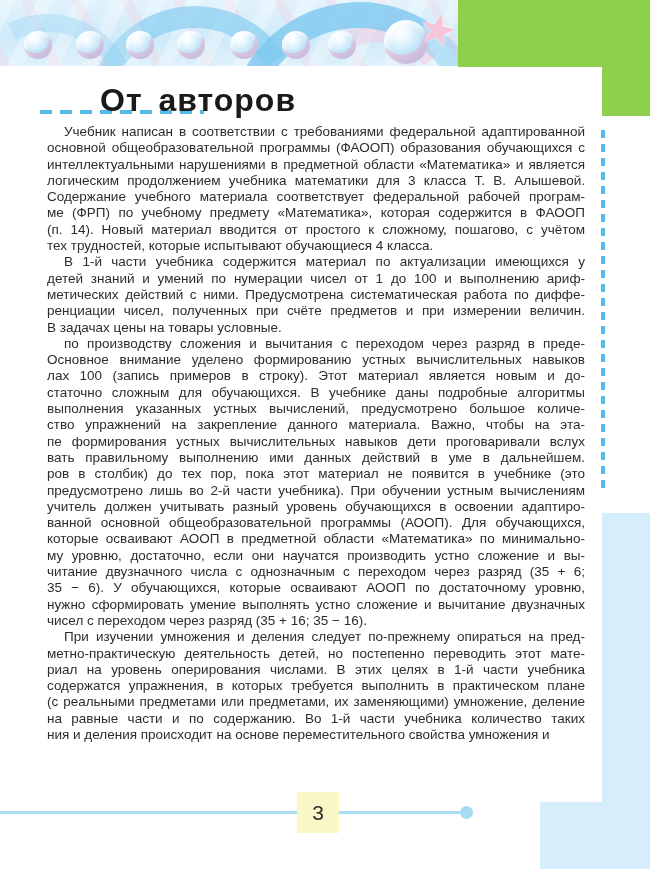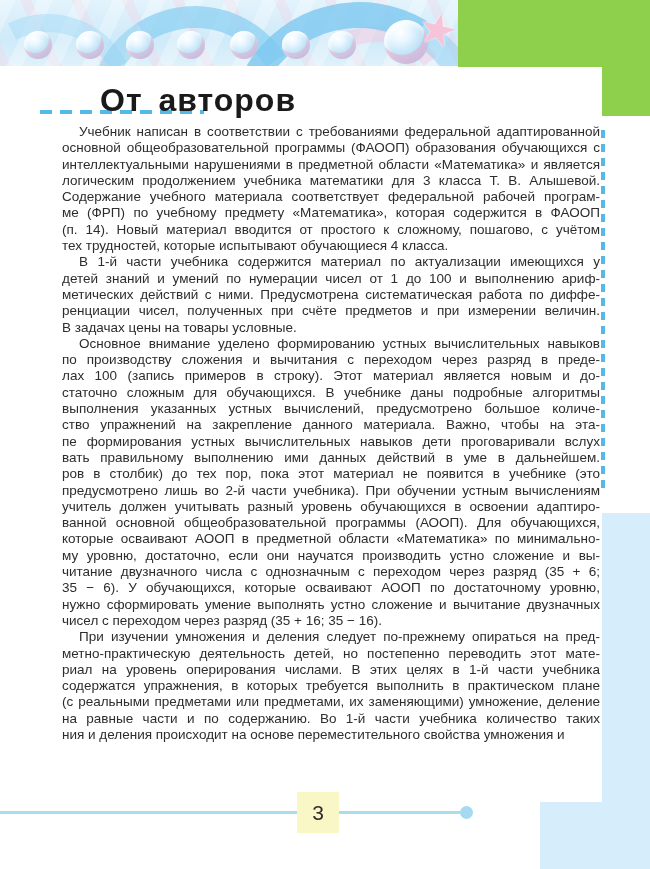--- a/index.html
+++ b/index.html
@@ -52,21 +52,21 @@
     background:repeating-linear-gradient(to right,#55b9e6 0 12px,transparent 12px 20px);
   }
   
   .title{
     position:absolute;left:64px;top:82px;
     font-size:32px;font-weight:bold;color:#1a1a1a;letter-spacing:1px;
     word-spacing:6px;white-space:nowrap;margin-left:36px;
   }
   
   .body-text{
-    position:absolute;left:62px;top:124px;width:538px;
+    position:absolute;left:47px;top:124px;width:538px;
     font-size:13.5px;line-height:16.3px;color:#2d2d2d;
   }
   .para{margin:0;padding:0;}
   .line{text-align:justify;text-align-last:justify;white-space:normal;}
   .line.last{text-align-last:left;}
   .para .line:first-child{text-indent:17px;}
   
   .footer-line{position:absolute;left:0;top:811px;width:467px;height:3px;background:#aadcf0;}
   .footer-dot{position:absolute;left:460px;top:806px;width:13px;height:13px;border-radius:50%;background:#a5daf0;}
   .page-badge{
@@ -116,22 +116,22 @@
       <div class="line last">тех трудностей, которые испытывают обучающиеся 4 класса.</div>
     </div>
     <div class="para">
       <div class="line">В 1-й части учебника содержится материал по актуализации имеющихся у</div>
       <div class="line">детей знаний и умений по нумерации чисел от 1 до 100 и выполнению ариф-</div>
       <div class="line">метических действий с ними. Предусмотрена систематическая работа по диффе-</div>
       <div class="line">ренциации чисел, полученных при счёте предметов и при измерении величин.</div>
       <div class="line last">В задачах цены на товары условные.</div>
     </div>
     <div class="para">
+      <div class="line">по производству сложения и вычитания с переходом через разряд в преде-</div>
       <div class="line">Основное внимание уделено формированию устных вычислительных навыков</div>
-      <div class="line">по производству сложения и вычитания с переходом через разряд в преде-</div>
       <div class="line">лах 100 (запись примеров в строку). Этот материал является новым и до-</div>
       <div class="line">статочно сложным для обучающихся. В учебнике даны подробные алгоритмы</div>
       <div class="line">выполнения указанных устных вычислений, предусмотрено большое количе-</div>
       <div class="line">ство упражнений на закрепление данного материала. Важно, чтобы на эта-</div>
       <div class="line">пе формирования устных вычислительных навыков дети проговаривали вслух</div>
       <div class="line">вать правильному выполнению ими данных действий в уме в дальнейшем.</div>
       <div class="line">ров в столбик) до тех пор, пока этот материал не появится в учебнике (это</div>
       <div class="line">предусмотрено лишь во 2-й части учебника). При обучении устным вычислениям</div>
       <div class="line">учитель должен учитывать разный уровень обучающихся в освоении адаптиро-</div>
       <div class="line">ванной основной общеобразовательной программы (АООП). Для обучающихся,</div>

